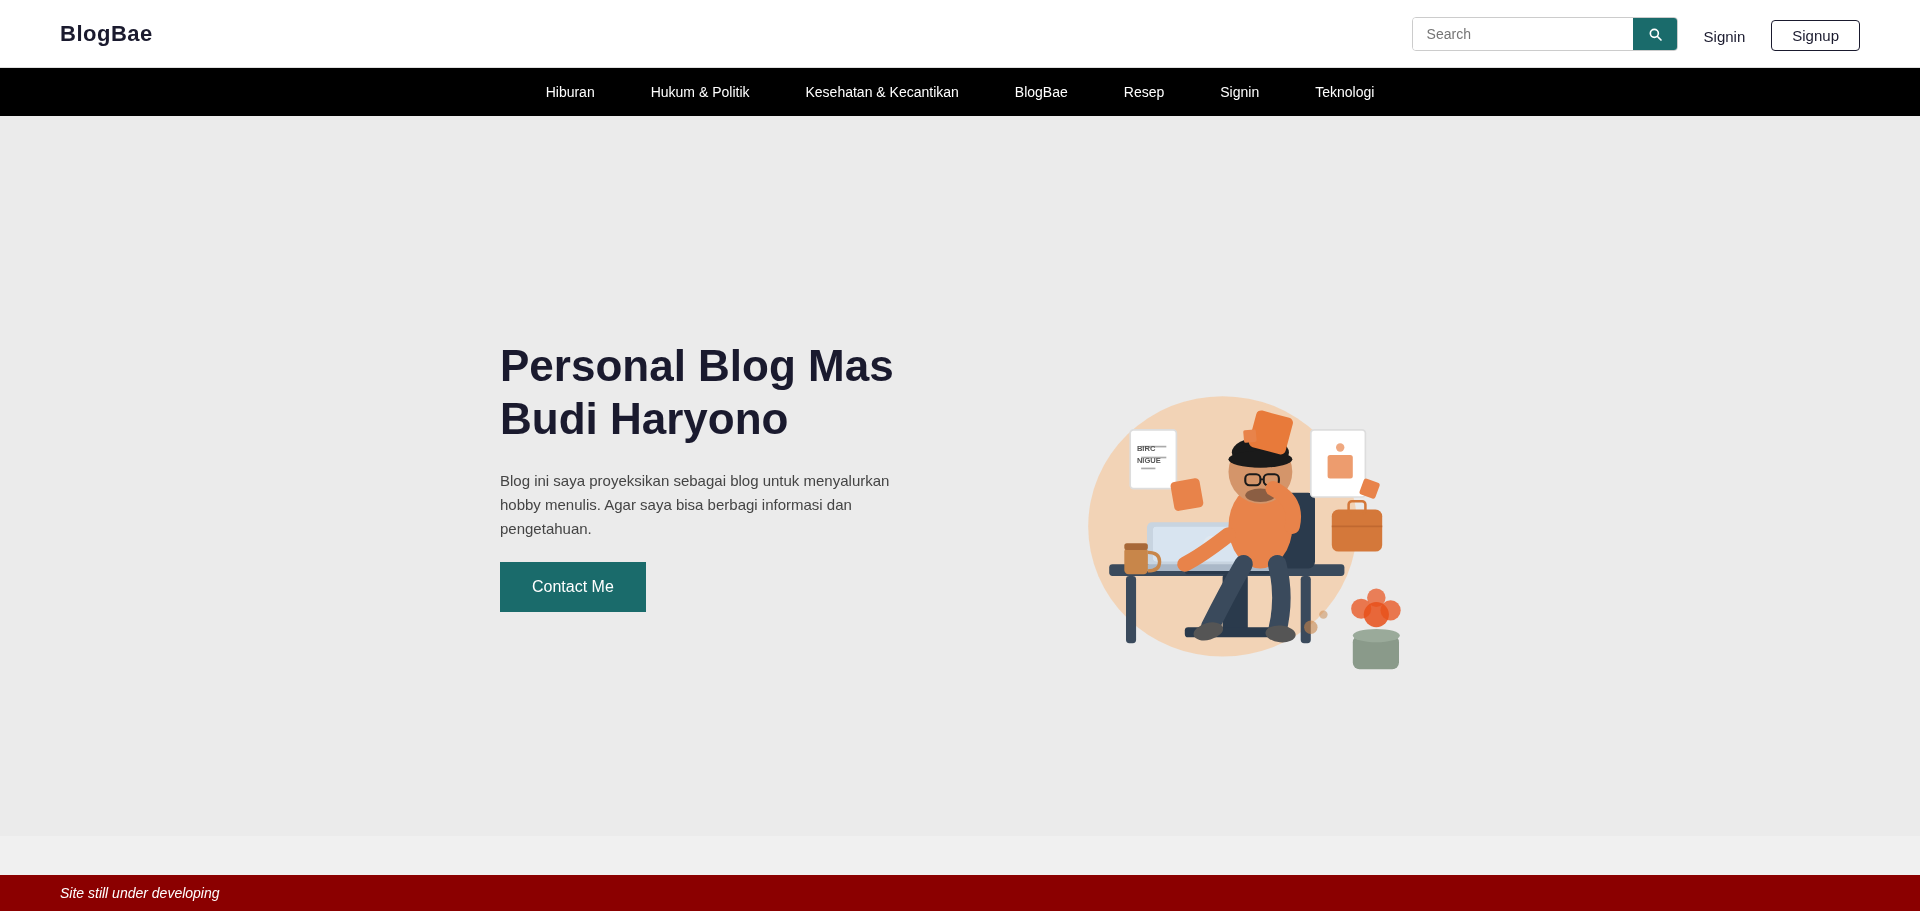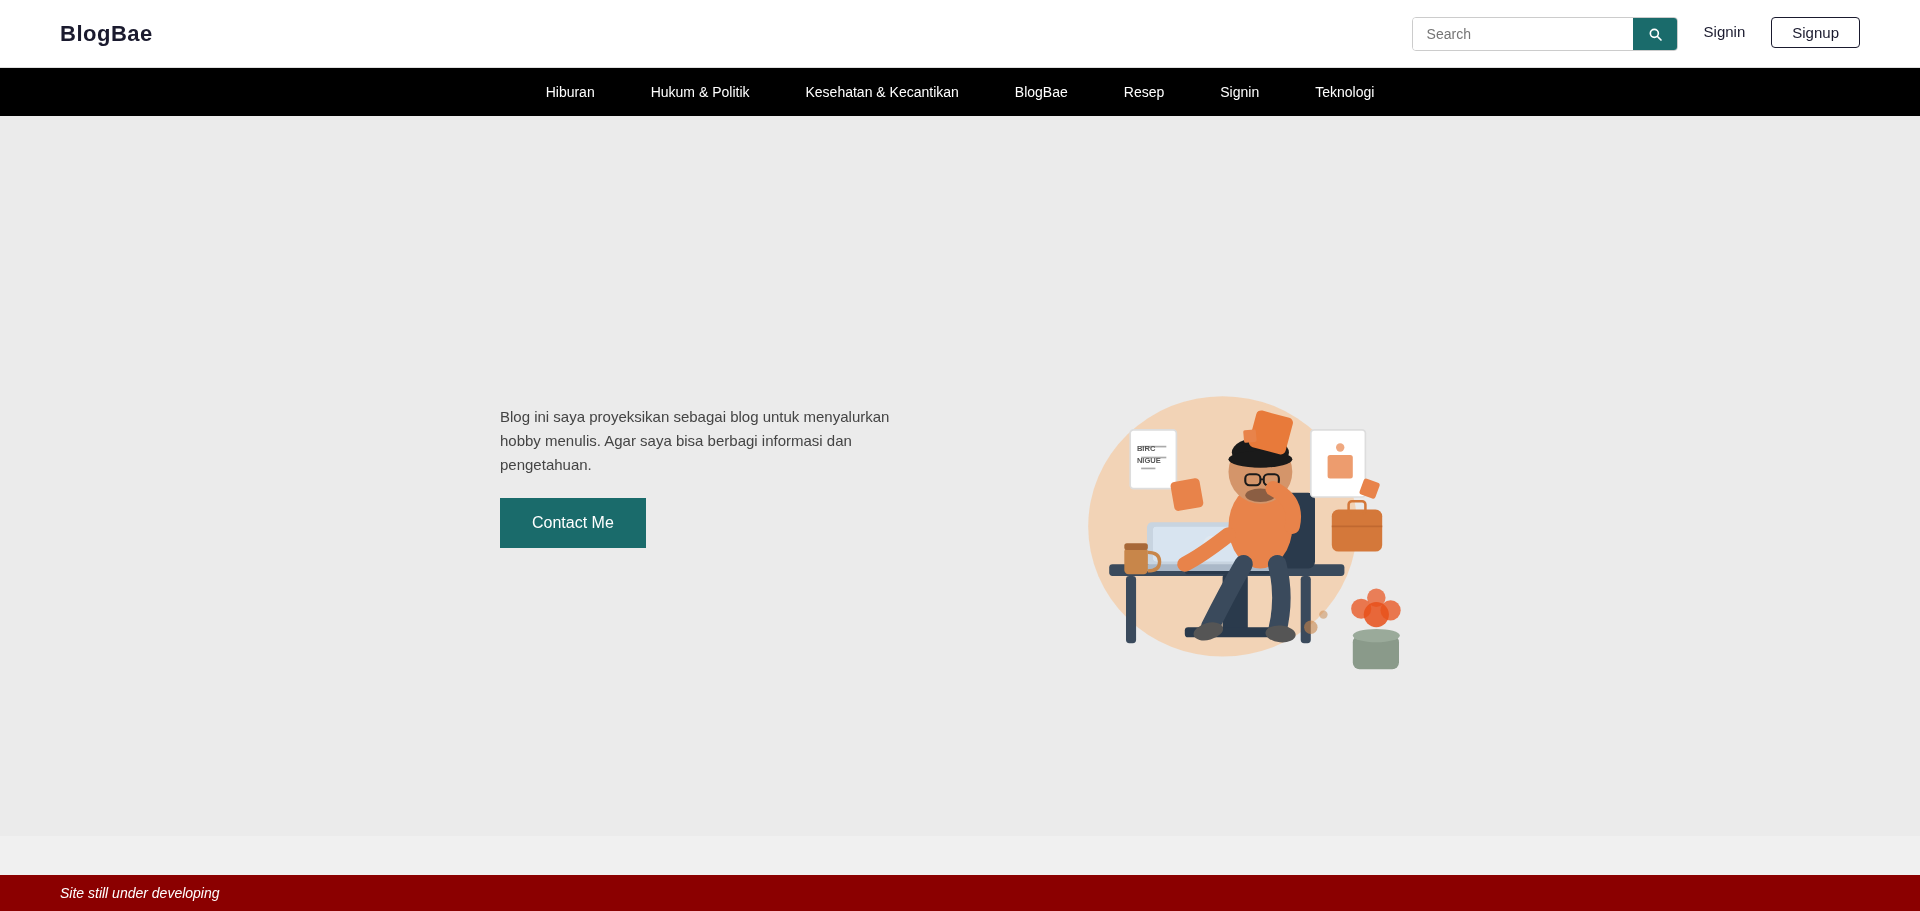--- a/index.html
+++ b/index.html
@@ -16,21 +16,21 @@
       border-bottom: 1px solid #e0e0e0;
     }
     .logo {
       font-size: 22px;
       font-weight: 700;
       color: #1a1a2e;
       letter-spacing: 0.5px;
     }
     .header-right {
       display: flex;
-      align-items: flex-start;
+      align-items: flex-end;
       gap: 16px;
     }
     .search-wrapper {
       display: flex;
       align-items: center;
       border: 1px solid #ccc;
       border-radius: 4px;
       overflow: hidden;
     }
     .search-input {
@@ -181,20 +181,21 @@
   <a class="nav-item">Hukum &amp; Politik</a>
   <a class="nav-item">Kesehatan &amp; Kecantikan</a>
   <a class="nav-item">BlogBae</a>
   <a class="nav-item">Resep</a>
   <a class="nav-item">Signin</a>
   <a class="nav-item">Teknologi</a>
 </nav>
 
 <section class="hero">
   <div class="hero-text">
+    <h1 class="hero-title">Personal Blog Mas Budi Haryono</h1>
     <p class="hero-desc">Blog ini saya proyeksikan sebagai blog untuk menyalurkan hobby menulis. Agar saya bisa berbagi informasi dan pengetahuan.</p>
     <button class="contact-btn">Contact Me</button>
   </div>
 
   <div class="hero-illustration">
     <svg class="illus-svg" viewBox="0 0 500 500" xmlns="http://www.w3.org/2000/svg">
 
       <ellipse cx="265" cy="310" rx="160" ry="155" fill="#f5c9a0" opacity="0.7"></ellipse>
 
       <rect x="130" y="355" width="280" height="14" rx="4" fill="#3a4a5c"></rect>

